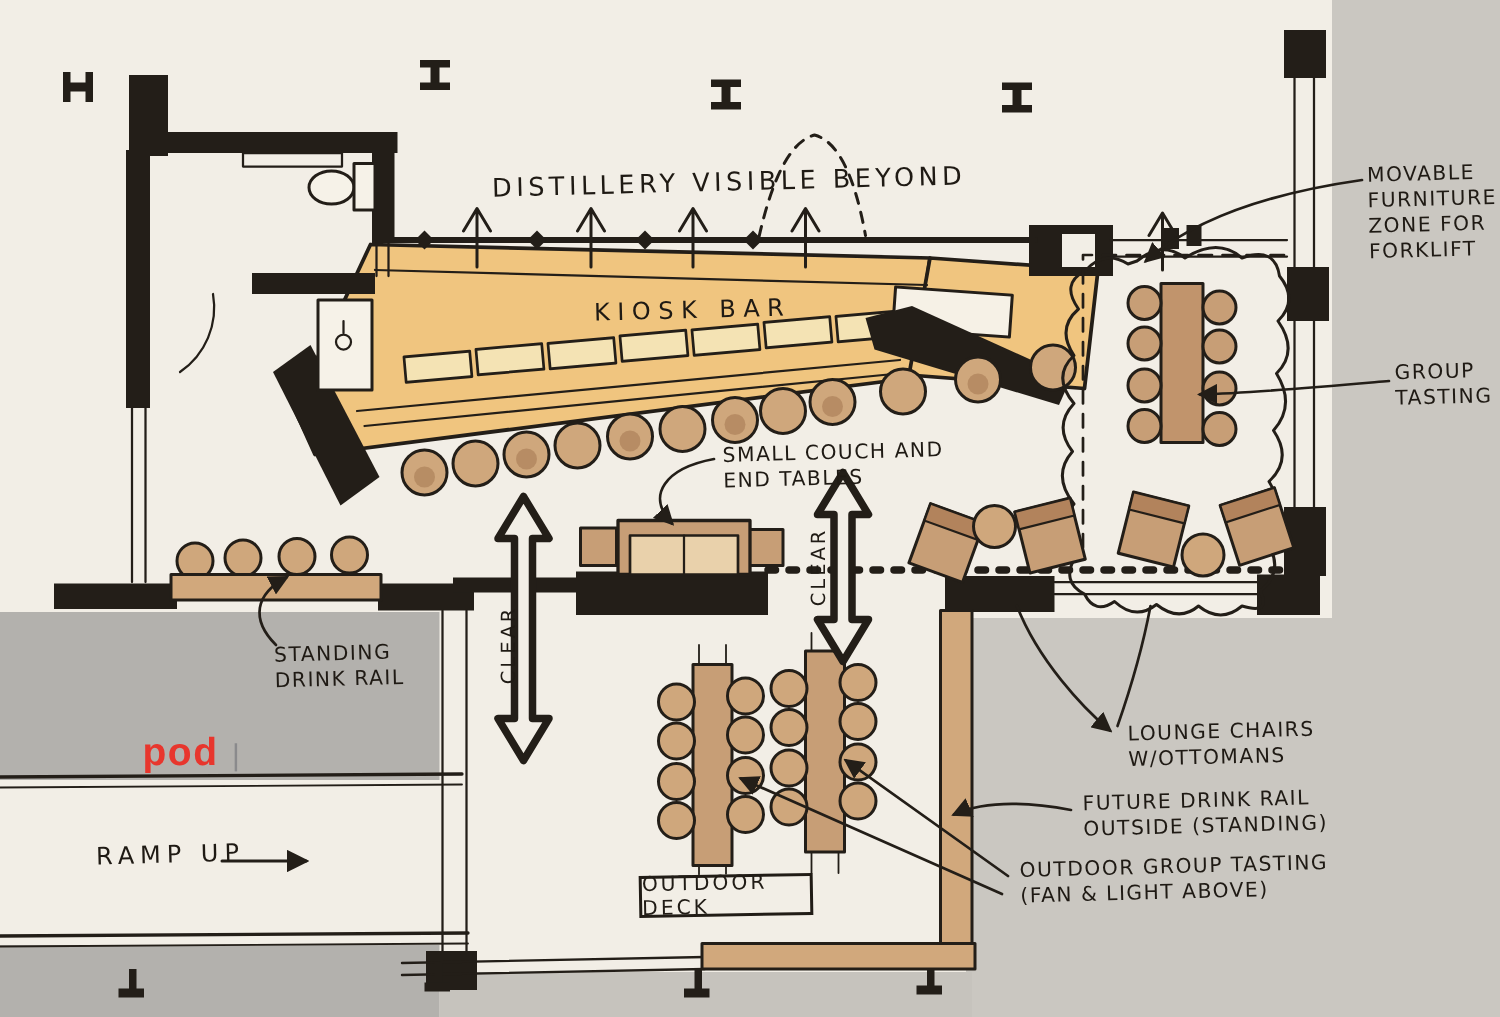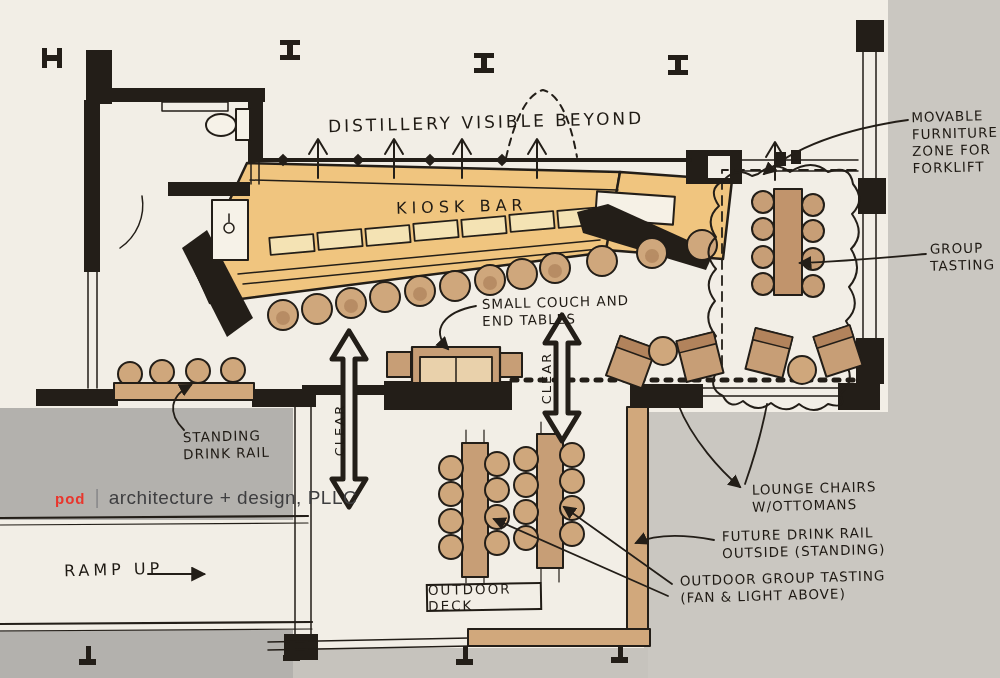--- a/index.html
+++ b/index.html
@@ -10,21 +10,21 @@
        line-height:1.25;letter-spacing:1px;transform:rotate(-1.5deg);}
   .fs13{font-size:13.5px;}
   .fs17{font-size:17px;letter-spacing:3px;}
   .vlbl{position:absolute;width:70px;height:16px;font-size:13px;letter-spacing:2px;color:#1f1a14;
         transform:rotate(-90deg);text-align:center;}
   .deckbox{position:absolute;left:426px;top:583px;width:112px;height:24px;border:2px solid #211c16;
            display:flex;align-items:center;justify-content:center;font-size:13.5px;letter-spacing:2px;
            background:#f2eee6;transform:rotate(-1deg);}
   .logo{position:absolute;left:55px;top:486px;display:flex;align-items:baseline;gap:9px;
         font-family:"Liberation Sans",sans-serif;transform:none;}
-  .logo .brand{color:#e8362d;font-weight:bold;font-size:15px;letter-spacing:1px;}
+  .logo .brand{color:#e8362d;font-weight:bold;font-size:26px;letter-spacing:1px;margin-left:40px;}
   .logo .bar{color:#8a8a8c;font-size:20px;font-weight:normal;}
   .logo .firm{color:#3e3e40;font-size:19px;letter-spacing:0.5px;}
   svg{position:absolute;left:0;top:0;}
   svg *{stroke-linecap:round;stroke-linejoin:round;}
 </style>
 </head>
 <body>
 
 <div class="stage">
 
@@ -312,16 +312,15 @@
   <div class="lbl fs13" style="left:680px;top:570px;">OUTDOOR GROUP TASTING
 (FAN &amp; LIGHT ABOVE)</div>
 
   <div class="deckbox">
     <span>OUTDOOR DECK</span>
   </div>
 
   <div class="logo">
     <span class="brand">pod</span>
     <span class="bar">|</span>
-    <span class="firm">architecture + design, PLLC</span>
   </div>
 
 </div>
 
 </body></html>

